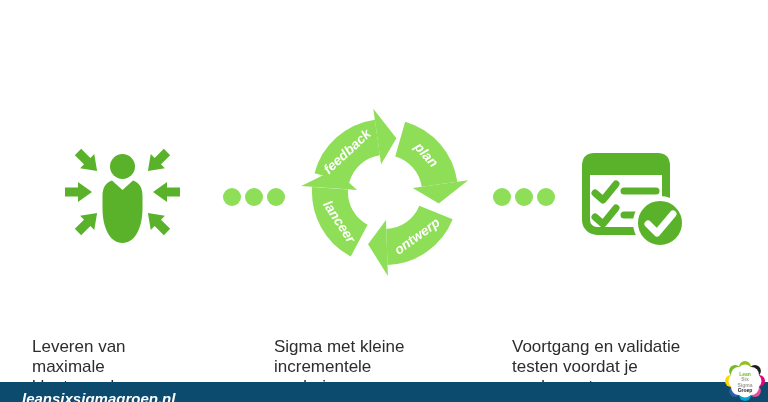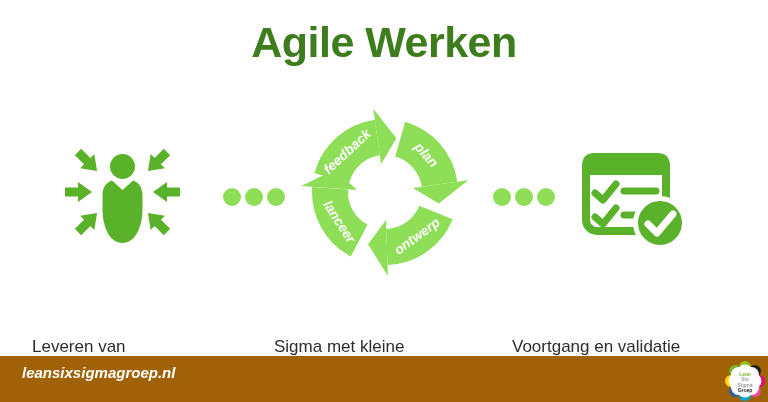--- a/index.html
+++ b/index.html
@@ -20,39 +20,38 @@
   .dots-2{left:493px;}
   .dot{width:18px;height:18px;border-radius:50%;background:#8ede58;}
   .caption{
     position:absolute;top:293px;text-align:left;color:#2d2d2d;
     font-size:17px;line-height:1.18;white-space:pre-line;margin-top:44px;
   }
   .caption-1{left:32px;width:180px;}
   .caption-2{left:274px;width:220px;}
   .caption-3{left:512px;width:220px;}
   .footer{
-    position:absolute;left:0;bottom:0;width:768px;height:46px;background:#a16207;
+    position:absolute;left:0;bottom:0;width:768px;height:20px;background:#0c4a6e;
   }
   .website{
     position:absolute;left:22px;top:0;height:34px;line-height:34px;
     color:#ffffff;font-size:15px;font-style:italic;font-weight:600;
   }
   .logo{position:absolute;left:725px;top:361px;width:40px;height:40px;}
   .cycle-label{
     font-family:"Liberation Sans",sans-serif;font-size:13.5px;
     font-style:italic;font-weight:600;fill:#ffffff;
   }
   .logo-word{font-family:"Liberation Sans",sans-serif;font-size:5px;font-weight:600;}
 </style>
 </head>
 <body>
 
 <div class="slide">
 
-  <div class="title">Agile Werken</div>
 
   <div class="icon-box person-box">
     <svg width="125" height="115" viewBox="0 0 125 115">
       <g fill="#5ab22b">
         <circle cx="62.5" cy="26.5" r="12.5"></circle>
         <path d="M62.5 50 L52 40.5 C45.5 42.5 42.5 48 42.5 56 L42.5 68 C42.5 88 50 103 62.5 103 C75 103 82.5 88 82.5 68 L82.5 56 C82.5 48 79.5 42.5 73 40.5 Z"></path>
         <g>
           <path transform="translate(18,12) rotate(45)" d="M0 -4.5 L13 -4.5 L13 -10 L27 0 L13 10 L13 4.5 L0 4.5 Z"></path>
           <path transform="translate(5,52)" d="M0 -4.5 L13 -4.5 L13 -10 L27 0 L13 10 L13 4.5 L0 4.5 Z"></path>
           <path transform="translate(18,92) rotate(-45)" d="M0 -4.5 L13 -4.5 L13 -10 L27 0 L13 10 L13 4.5 L0 4.5 Z"></path>

